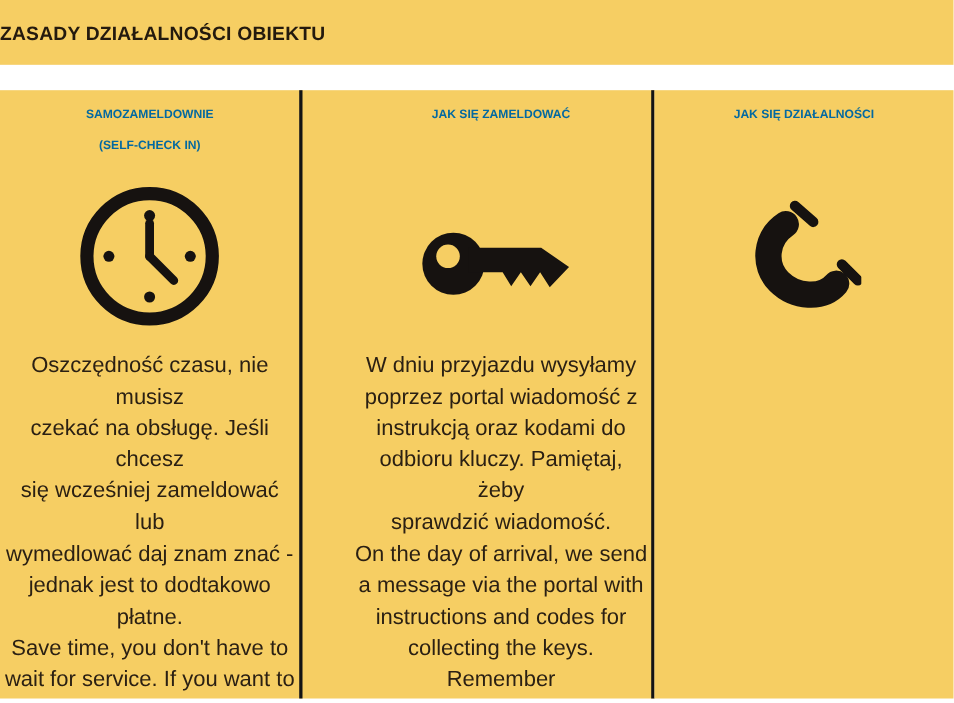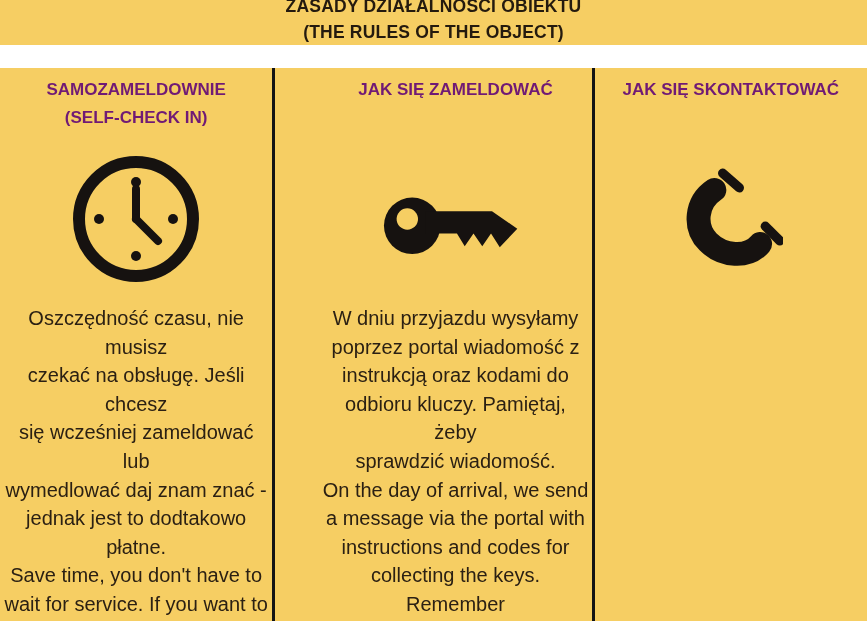--- a/index.html
+++ b/index.html
@@ -3,43 +3,42 @@
 <meta charset="utf-8">
 <style>
   :root{
     --yellow:#f6ce63;
     --ink:#2b2013;
     --divider:#141414;
   }
   html,body{margin:0;padding:0;width:867px;height:639px;overflow:hidden;
     font-family:"Liberation Sans",sans-serif;background:#ffffff;}
   .poster{width:867px;height:639px;background:#ffffff;}
-  .header-band{height:45px;background:var(--yellow);display:flex;flex-direction:column;
-    align-items:center;justify-content:flex-end;}
+  .header-band{height:59px;background:var(--yellow);display:flex;flex-direction:row;
+    align-items:center;justify-content:space-between;}
   .header-line{font-weight:bold;font-size:17.5px;line-height:26px;color:#241a0e;
     letter-spacing:.2px;text-align:center;}
   .white-gap{height:23px;background:#ffffff;}
   .cols{display:flex;height:553px;}
   .col{flex:1 1 0;background:var(--yellow);overflow:hidden;box-sizing:border-box;}
   .col-middle{border-left:3px solid var(--divider);border-right:3px solid var(--divider);padding-left:44px;}
   .col-title{margin-top:8px;height:58px;text-align:center;font-weight:bold;
-    font-size:17px;line-height:28px;color:#701a75;}
+    font-size:11px;line-height:28px;color:#0369a1;}
   .icon-wrap{height:170px;display:flex;align-items:center;justify-content:center;}
   .col-body{text-align:center;font-size:20px;line-height:28.6px;color:var(--ink);
     white-space:pre-line;padding:0 3px;}
   svg{display:block;}
 </style>
 </head>
 <body>
 
 <div class="poster">
 
   <div class="header-band">
     <div class="header-line">ZASADY DZIAŁALNOŚCI OBIEKTU</div>
-    <div class="header-line">(THE RULES OF THE OBJECT)</div>
   </div>
 
   <div class="white-gap"></div>
 
   <div class="cols">
 
     <div class="col">
       <div class="col-title">
         <div>SAMOZAMELDOWNIE</div>
         <div>(SELF-CHECK IN)</div>
@@ -86,21 +85,21 @@
 sprawdzić wiadomość.
 On the day of arrival, we send
 a message via the portal with
 instructions and codes for
 collecting the keys. Remember
 to check the message.gh</div>
     </div>
 
     <div class="col">
       <div class="col-title">
-        <div>JAK SIĘ SKONTAKTOWAĆ</div>
+        <div>JAK SIĘ DZIAŁALNOŚCI</div>
       </div>
       <div class="icon-wrap">
         <svg width="104" height="108" viewBox="0 0 100 100">
           <path d="M34 22 C16 34 14 58 28 72 C42 86 66 88 78 74" fill="none" stroke="#161210" stroke-width="23" stroke-linecap="round"></path>
           <path d="M42 6 L58 20" stroke="#161210" stroke-width="9" stroke-linecap="round"></path>
           <path d="M83 57 L97 71" stroke="#161210" stroke-width="9" stroke-linecap="round"></path>
         </svg>
       </div>
     </div>
 

